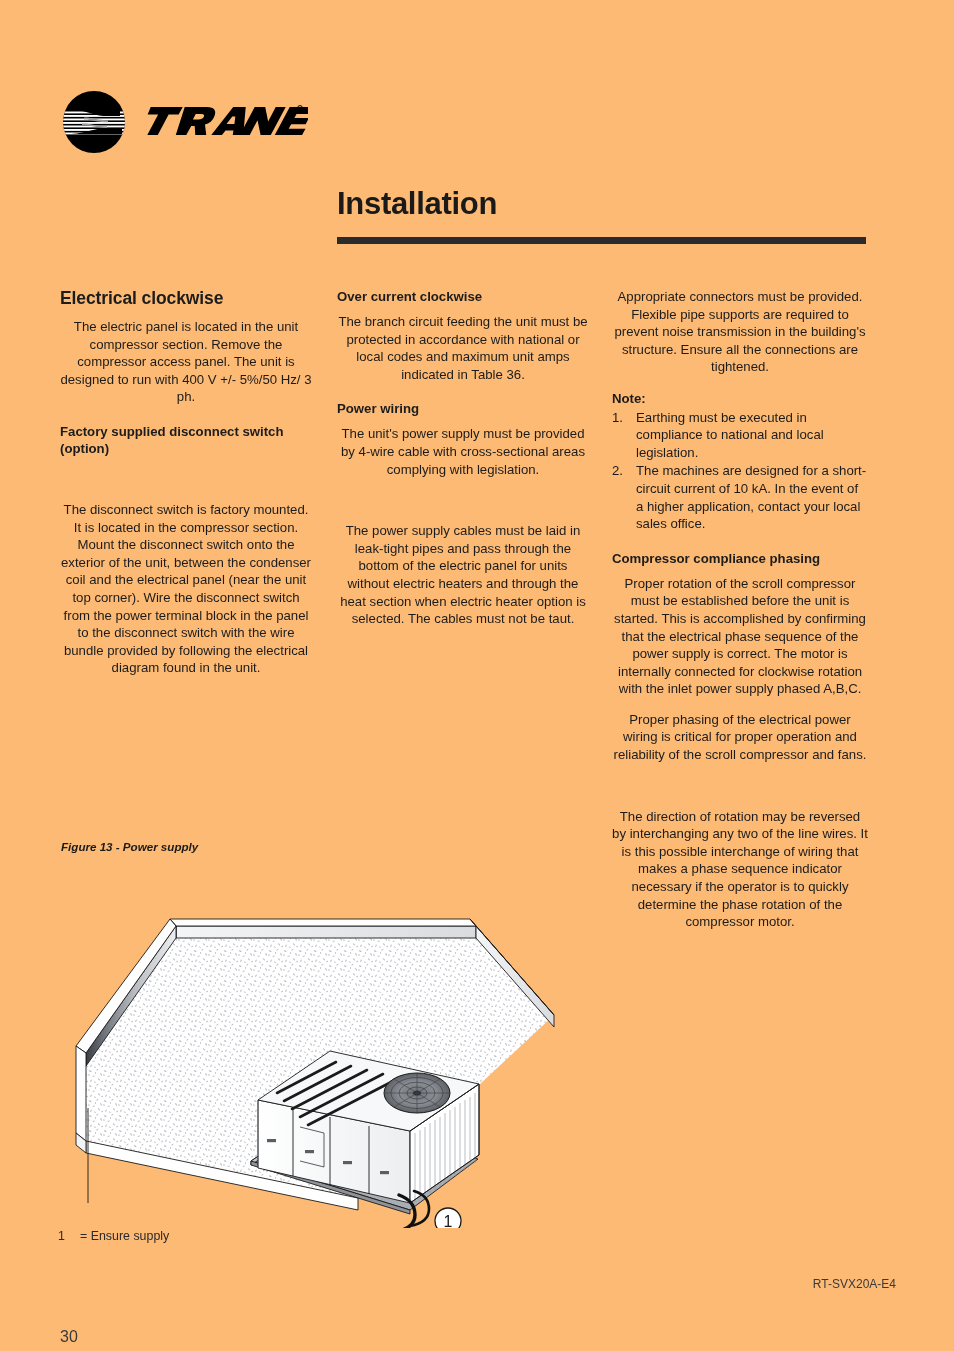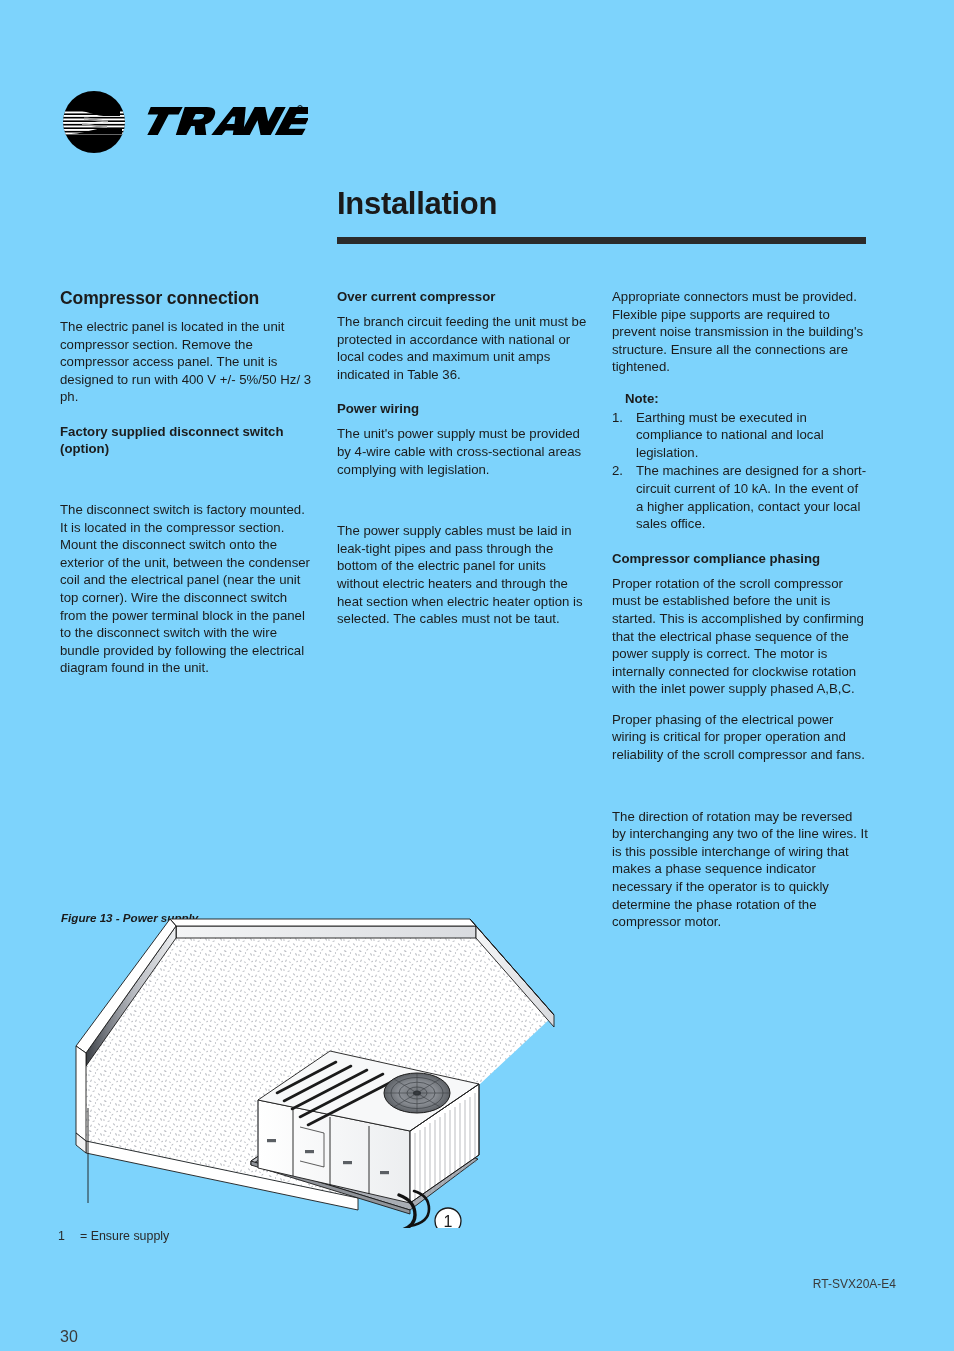--- a/index.html
+++ b/index.html
@@ -9,21 +9,21 @@
     background: #ffffff;
   }
   body {
     font-family: "Liberation Sans", sans-serif;
     color: #1a1a1a;
   }
   .page {
     position: relative;
     width: 954px;
     height: 1351px;
-    background: #7dd3fc;
+    background: #fdba74;
     overflow: hidden;
   }
 
   
   .logo-block {
     position: absolute;
     left: 62px;
     top: 90px;
     width: 250px;
     height: 70px;
@@ -84,26 +84,27 @@
   h3.sub-title {
     margin: 17px 0 8px 0;
     font-size: 13.2px;
     font-weight: bold;
     line-height: 17px;
   }
   h3.sub-title.first { margin-top: 0; }
 
   p.para {
     margin: 0 0 13px 0;
+    text-align: center;
   }
   p.para:last-child { margin-bottom: 0; margin-top: 44px; }
 
   .note-label {
     font-weight: bold;
-    margin: 14px 0 1px 13px;
+    margin: 14px 0 1px 0;
   }
   ol.note-list {
     margin: 0;
     padding: 0;
     list-style: none;
   }
   ol.note-list li {
     position: relative;
     padding-left: 24px;
     margin-bottom: 1px;
@@ -111,21 +112,21 @@
   ol.note-list li .num {
     position: absolute;
     left: 0;
     top: 0;
   }
 
   
   .figure-caption {
     position: absolute;
     left: 61px;
-    top: 911px;
+    top: 840px;
     font-size: 11.6px;
     font-weight: bold;
     font-style: italic;
     color: #1a1a1a;
   }
   .figure-art {
     position: absolute;
     left: 58px;
     top: 903px;
     width: 510px;
@@ -203,32 +204,32 @@
       </g>
       <circle cx="162" cy="7" r="2.4" fill="none" stroke="#000000" stroke-width="1"></circle>
       <text x="162" y="9.4" font-size="3.4" text-anchor="middle" fill="#000000" font-family="'Liberation Sans', sans-serif">R</text>
     </svg>
   </div>
 
   <div class="doc-title">Installation</div>
   <div class="title-rule"></div>
 
   <div class="col col-1">
-    <h2 class="section-title">Compressor connection</h2>
+    <h2 class="section-title">Electrical clockwise</h2>
     <p class="para">The electric panel is located in the unit compressor section. Remove the compressor access panel. The unit is  designed to run with 400 V +/- 5%/50 Hz/ 3 ph.</p>
 
     <h3 class="sub-title">
       <span>Factory supplied disconnect switch</span><br>
       <span>(option)</span>
     </h3>
     <p class="para">The disconnect switch is factory mounted. It is located in the compressor section. Mount the disconnect switch onto the exterior of the unit, between the condenser coil and the electrical panel (near the unit top corner). Wire the disconnect switch from the power terminal block in the panel to the disconnect switch with the wire bundle provided by following the electrical diagram found in the unit.</p>
   </div>
 
   <div class="col col-2">
-    <h3 class="sub-title first">Over current compressor</h3>
+    <h3 class="sub-title first">Over current clockwise</h3>
     <p class="para">The branch circuit feeding the unit must be protected in accordance with national or local codes and maximum unit amps indicated in Table 36.</p>
 
     <h3 class="sub-title">Power wiring</h3>
     <p class="para">The unit's power supply must be provided by 4-wire cable with cross-sectional areas complying with legislation.</p>
     <p class="para">The power supply cables must be laid in leak-tight pipes and pass through the bottom of the electric panel for units without electric heaters and through the heat section when electric heater option is selected. The cables must not be taut.</p>
   </div>
 
   <div class="col col-3">
     <p class="para">Appropriate connectors must be provided. Flexible pipe supports are required to prevent noise transmission in the building's structure. Ensure all the connections are tightened.</p>
 

